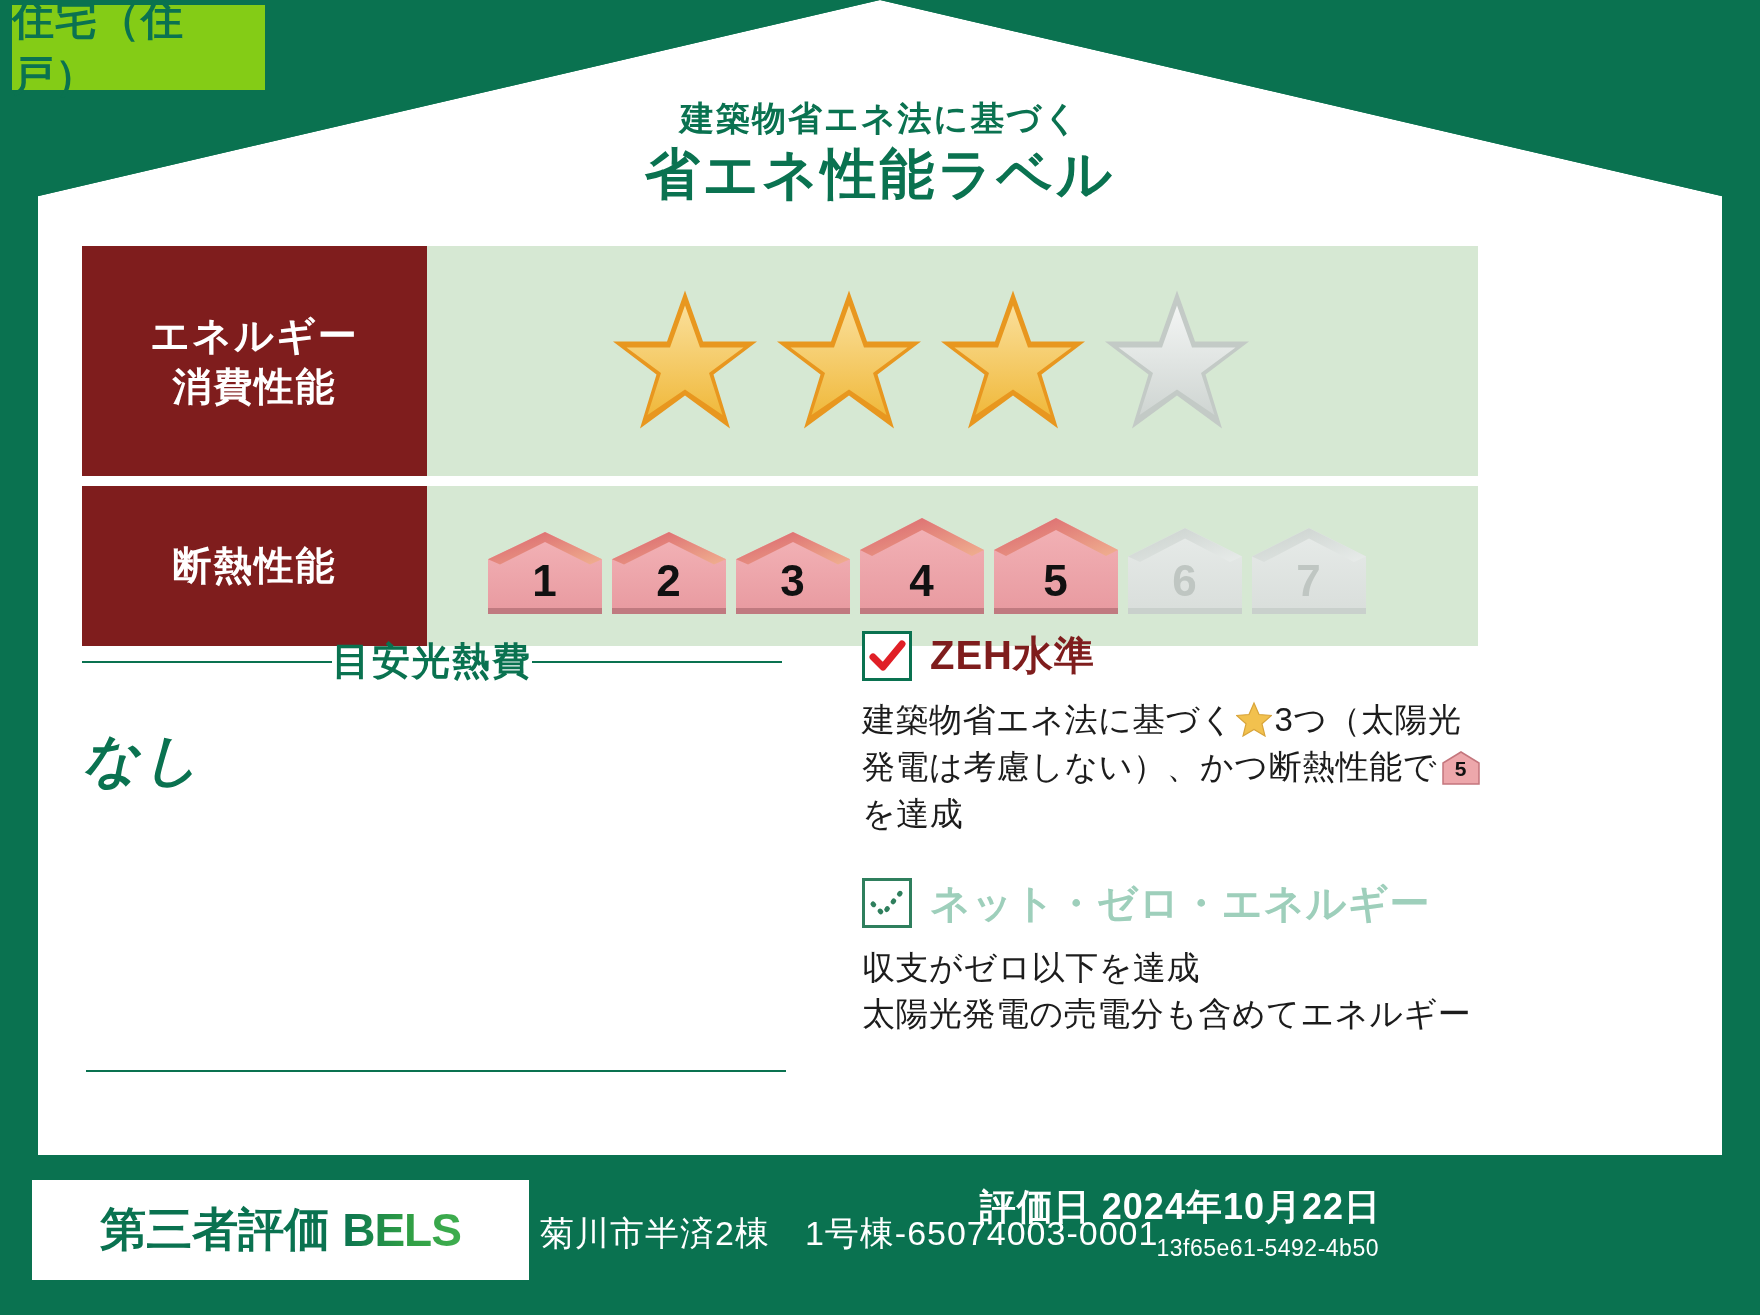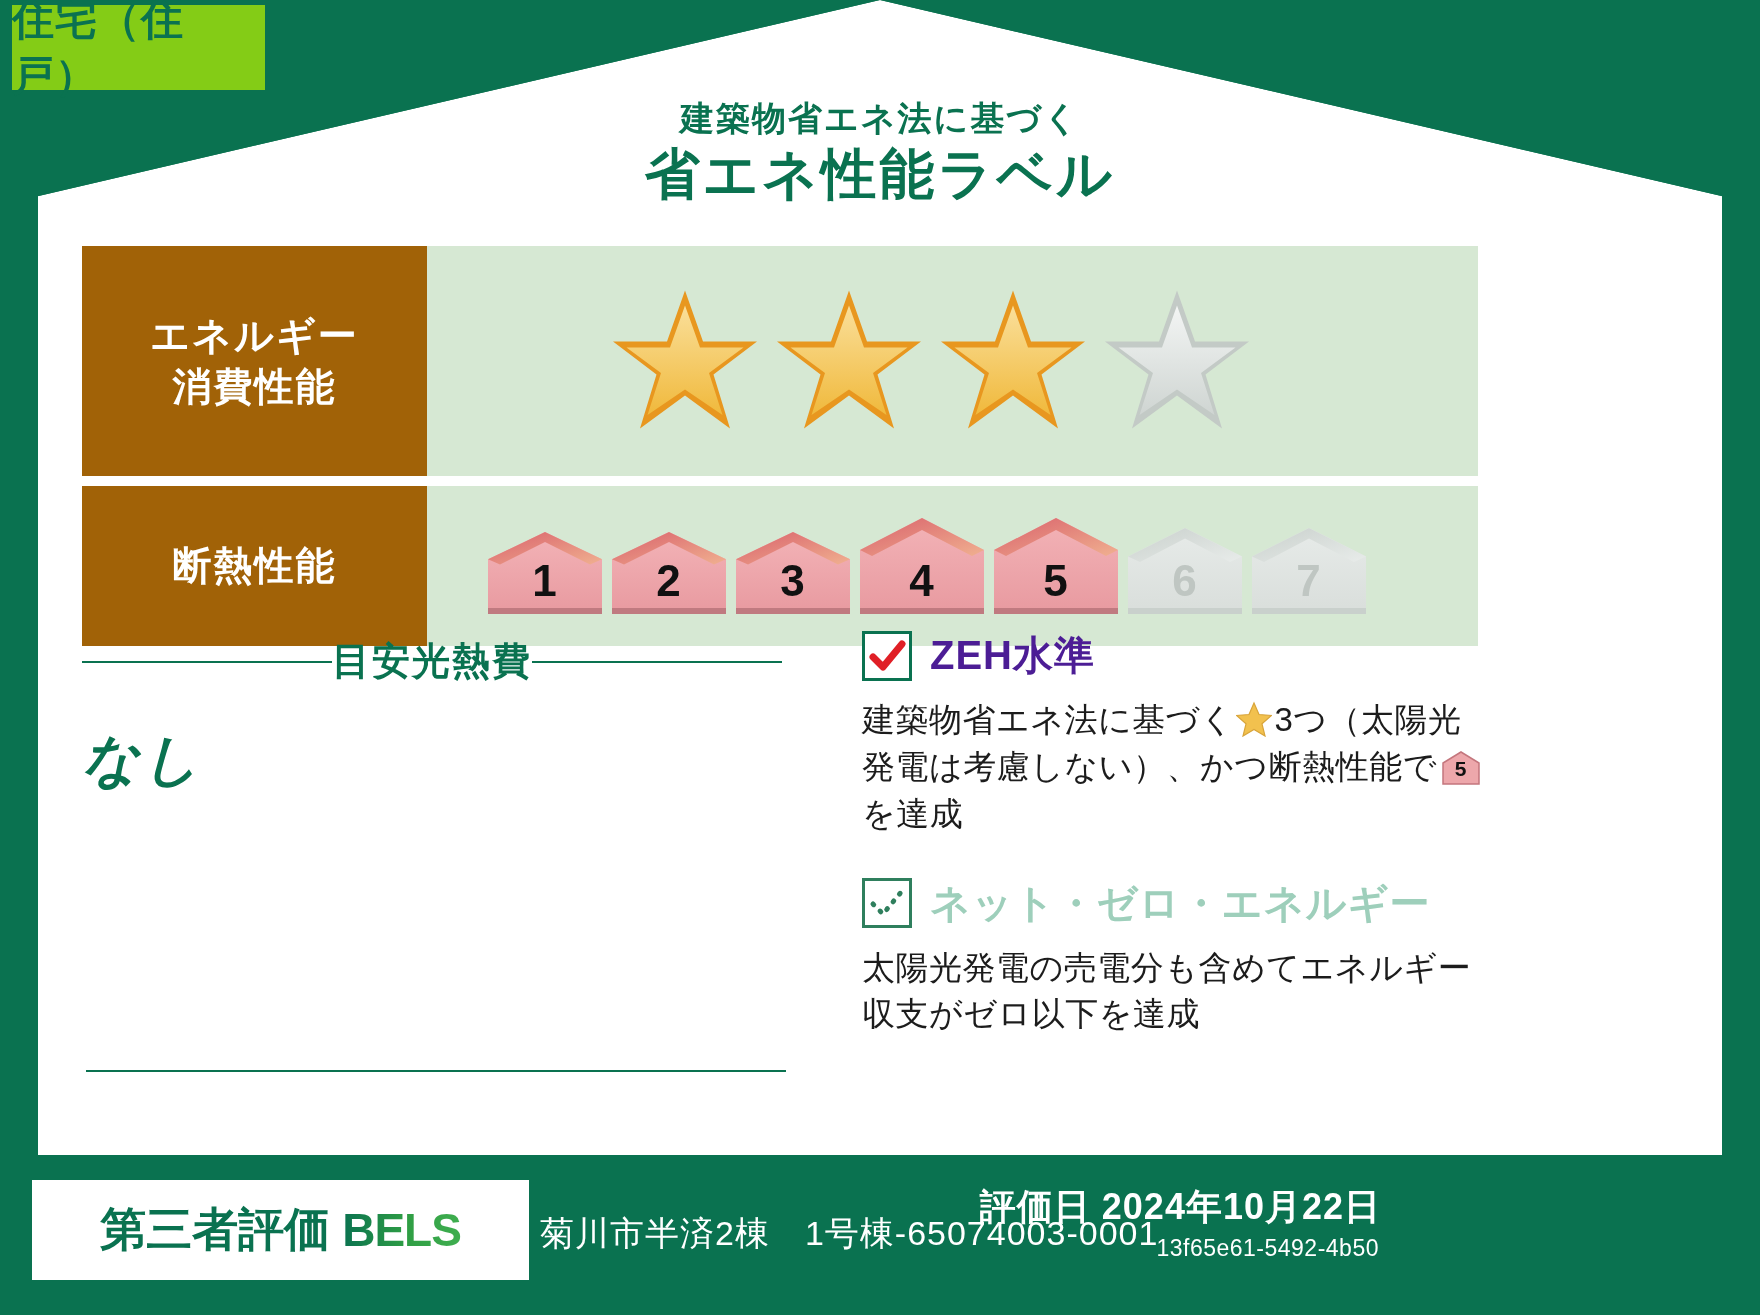--- a/index.html
+++ b/index.html
@@ -45,21 +45,21 @@
     left:38px;top:208px;width:1684px;height:828px;
     background:#ffffff;
   }
 
   
   .perf-row{position:absolute;display:flex;}
   #row-energy{left:44px;top:38px;width:1396px;height:230px;}
   #row-insul{left:44px;top:278px;width:1396px;height:160px;border-radius:15px;}
 
   .perf-label{
-    background:#a16207;color:#fff;font-weight:bold;
+    background:#7f1d1d;color:#fff;font-weight:bold;
     display:flex;flex-direction:column;align-items:center;justify-content:center;
     width:345px;flex:0 0 345px;
     font-size:39px;line-height:1.32;letter-spacing:2px;
     text-align:center;
   }
   .perf-value{
     background:#d6e8d3;flex:1;
     display:flex;align-items:center;justify-content:center;
   }
 
@@ -93,21 +93,21 @@
   }
 
   
   #info-col{position:absolute;left:824px;top:420px;width:626px;}
   .chk-row{display:flex;align-items:center;gap:18px;}
   .chkbox{
     width:44px;height:44px;border:3px solid #0a7250;background:#fff;
     position:relative;flex:0 0 44px;
   }
   .chkbox.faded{border-color:#2f7f5d;}
-  .chk-title{font-size:40px;font-weight:bold;color:#4c1d95;letter-spacing:1px;}
+  .chk-title{font-size:40px;font-weight:bold;color:#7f1d1d;letter-spacing:1px;}
   .chk-title.muted{color:#9ecfbb;}
   .desc{
     margin-top:14px;font-size:33px;color:#1c1c1c;line-height:1.42;letter-spacing:0.5px;
   }
   .inline-star{
     display:inline-block;vertical-align:-6px;width:36px;height:36px;margin:0 2px;
   }
   .inline-house{
     display:inline-block;vertical-align:-8px;width:40px;height:36px;margin:0 4px;
     position:relative;
@@ -370,22 +370,22 @@
       <div id="nze-block">
         <div class="chk-row">
           <div class="chkbox faded">
             <svg viewBox="0 0 44 44" width="44" height="44">
               <path d="M8 23 L18 33 L37 10" fill="none" stroke="#2f7f5d" stroke-width="5" stroke-linecap="round" stroke-linejoin="round" stroke-dasharray="1 9"></path>
             </svg>
           </div>
           <div class="chk-title muted">ネット・ゼロ・エネルギー</div>
         </div>
         <div class="desc">
+          <div>収支がゼロ以下を達成</div>
           <div>太陽光発電の売電分も含めてエネルギー</div>
-          <div>収支がゼロ以下を達成</div>
         </div>
       </div>
 
     </div>
   </div>
 
   <div id="footer">
     <div id="bels-box">
       <span id="bels-jp">第三者評価</span>
       <span id="bels-en">BELS</span>

